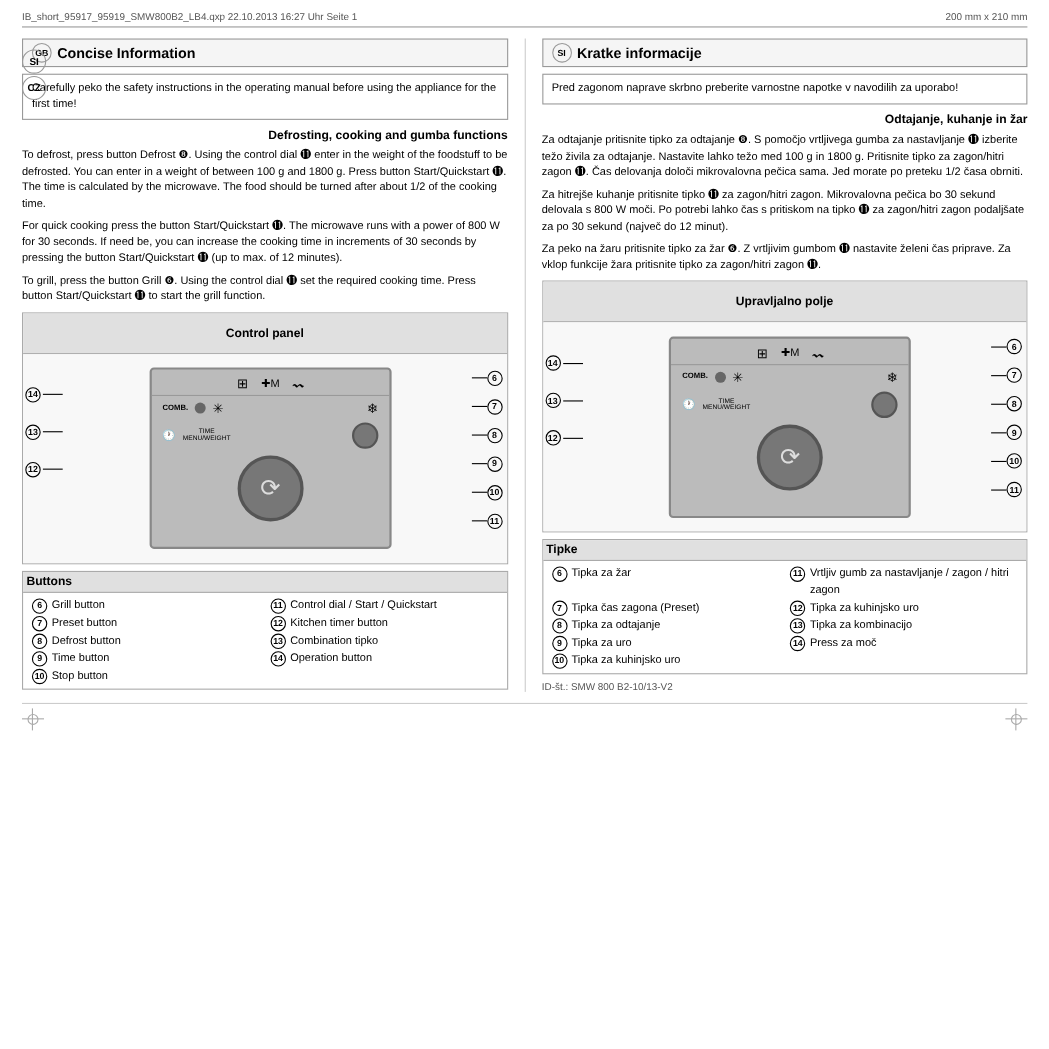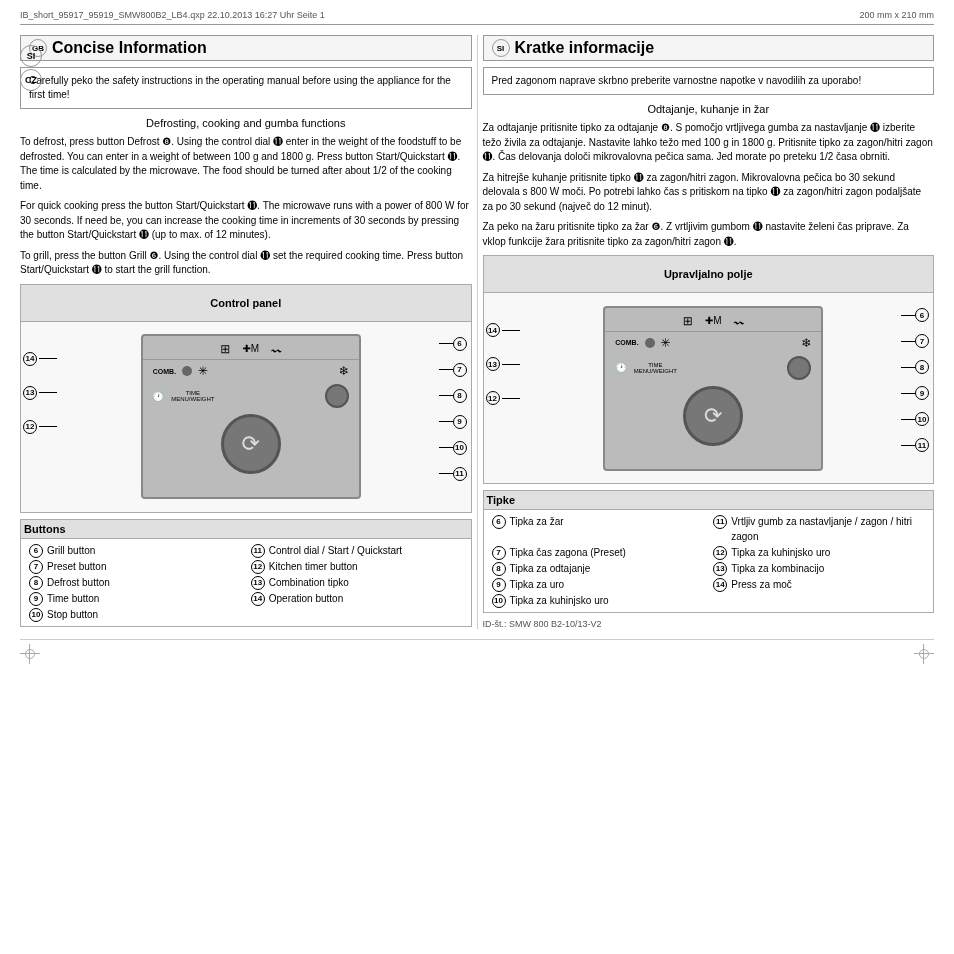--- a/index.html
+++ b/index.html
@@ -48,20 +48,21 @@
       height: 22px;
       display: flex;
       align-items: center;
       justify-content: center;
       font-size: 9px;
       margin-bottom: 2px;
       font-weight: bold;
     }
     .main-content {
       display: flex;
+      gap: 10px;
       margin-top: 10px;
     }
     .left-col, .right-col {
       flex: 1;
     }
     .section-header {
       display: flex;
       align-items: center;
       border: 1px solid #999;
       padding: 3px 8px;
@@ -75,36 +76,36 @@
       height: 18px;
       display: inline-flex;
       align-items: center;
       justify-content: center;
       font-size: 8px;
       font-weight: bold;
       margin-right: 5px;
     }
     .section-header .title {
       font-weight: bold;
-      font-size: 16px;
+      font-size: 13px;
     }
     .section-box {
       border: 1px solid #999;
       padding: 6px 8px;
       margin-bottom: 8px;
     }
     .section-box p {
       font-size: 10px;
       line-height: 1.4;
       margin-bottom: 4px;
     }
     .section-box p:last-child { margin-bottom: 0; }
     .sub-heading {
-      font-weight: normal;
-      text-align: center;
+      font-weight: bold;
+      text-align: right;
       font-size: 11px;
       margin-bottom: 6px;
     }
     .body-text {
       font-size: 10px;
       line-height: 1.45;
       margin-bottom: 6px;
     }
     
     .panel-container {

